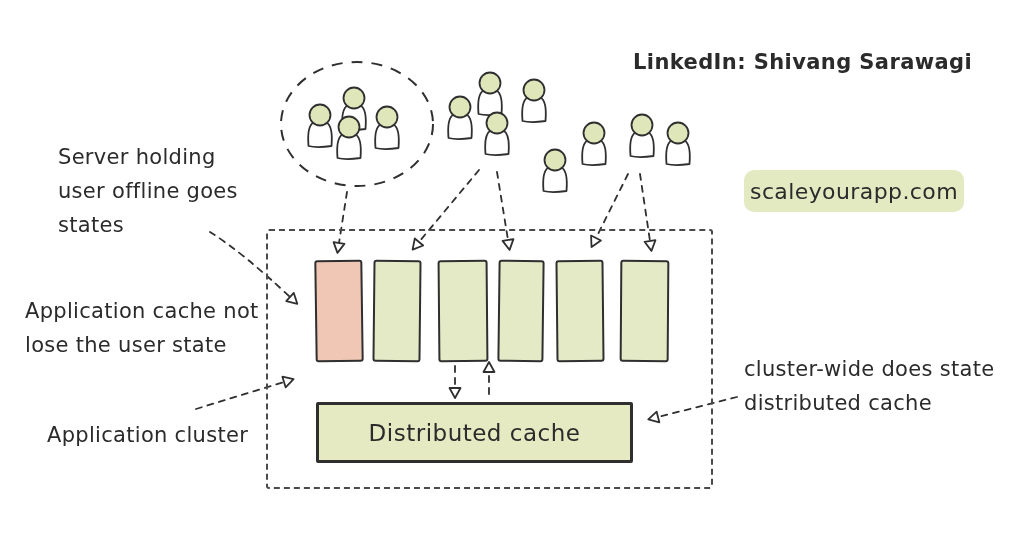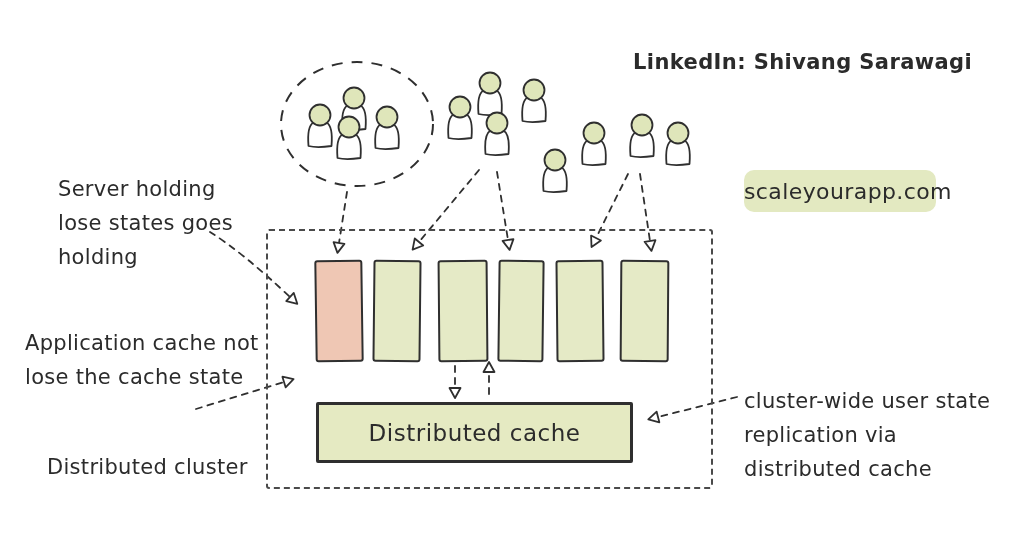--- a/index.html
+++ b/index.html
@@ -2,42 +2,42 @@
 <html><head>
 <meta charset="utf-8">
 <style>
   html,body{margin:0;padding:0;background:#ffffff;}
   .stage{
     position:relative;width:1024px;height:536px;background:#ffffff;
     font-family:"DejaVu Sans", sans-serif;color:var(--text,#2b2b2b);
     overflow:hidden;
   }
   .stage svg{position:absolute;left:0;top:0;}
-  .label{position:absolute;font-size:21px;line-height:34px;letter-spacing:.3px;white-space:nowrap;margin-top:32px;}
+  .label{position:absolute;font-size:21px;line-height:34px;letter-spacing:.3px;white-space:nowrap;}
   .cluster-border{
     position:absolute;left:266px;top:229px;width:447px;height:260px;
     border:2px dashed var(--dash,#4a4a4a);border-radius:3px;box-sizing:border-box;
   }
   #servers{position:absolute;left:0;top:0;width:100%;height:100%;pointer-events:none;}
   .server{
     position:absolute;top:260px;height:102px;box-sizing:border-box;
     border:2px solid var(--stroke,#2f2f2f);border-radius:3px;
     background:var(--green,#e5eac6);
   }
   .server.offline{background:var(--pink,#efc7b4);}
   .cache{
     position:absolute;left:316px;top:402px;width:317px;height:61px;box-sizing:border-box;
     background:var(--cache,#e5eac2);border:3px solid var(--stroke,#2f2f2f);border-radius:2px;
     display:flex;align-items:center;justify-content:center;
     font-size:23px;letter-spacing:.5px;
   }
   .badge{
-    position:absolute;left:744px;top:170px;width:192px;height:42px;
+    position:absolute;left:744px;top:170px;width:220px;height:42px;
     background:var(--badge,#e3e9c1);border-radius:10px;
-    display:flex;align-items:center;
+    display:flex;align-items:center;justify-content:center;
     font-size:22px;letter-spacing:.4px;
   }
   .linkedin{position:absolute;left:633px;top:50px;font-size:21px;letter-spacing:.4px;white-space:nowrap;font-weight:bold;}
 </style>
 </head>
 <body>
 
 <div class="stage" style="--green: #e5eac6; --pink: #efc7b4; --cache: #e5eac2; --badge: #e3e9c1; --stroke: #2f2f2f; --dash: #4a4a4a; --text: #2b2b2b;">
 
   <svg id="diagram" width="1024" height="536" viewBox="0 0 1024 536">
@@ -188,30 +188,29 @@
   </div>
 
   <div class="badge">
     <span>scaleyourapp.com</span>
   </div>
 
   <div class="linkedin">LinkedIn: Shivang Sarawagi</div>
 
   <div class="label" style="left:58px;top:140px">
     <div>Server holding</div>
-    <div>lose states goes</div>
-    <div>holding</div>
+    <div>user offline goes</div>
+    <div>states</div>
   </div>
 
   <div class="label" style="left:25px;top:294px">
     <div>Application cache not</div>
-    <div>lose the cache state</div>
-  </div>
-
-  <div class="label" style="left:47px;top:418px">Distributed cluster</div>
+    <div>lose the user state</div>
+  </div>
+
+  <div class="label" style="left:47px;top:418px">Application cluster</div>
 
   <div class="label" style="left:744px;top:352px">
-    <div>cluster-wide user state</div>
-    <div>replication via</div>
+    <div>cluster-wide does state</div>
     <div>distributed cache</div>
   </div>
 
 </div>
 
 </body></html>

